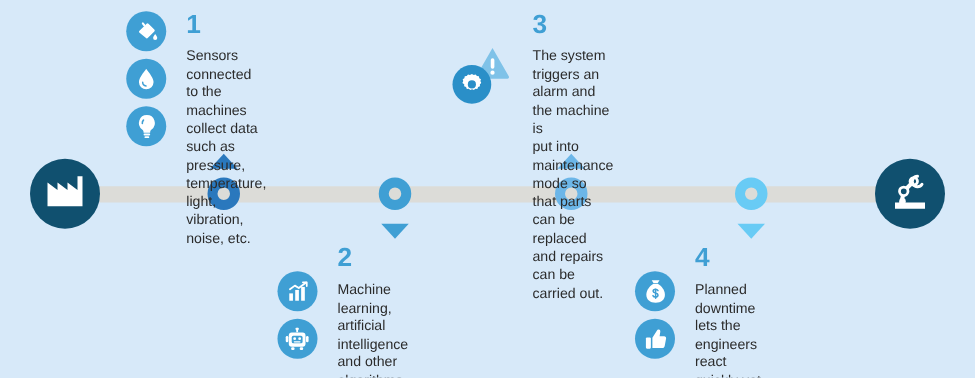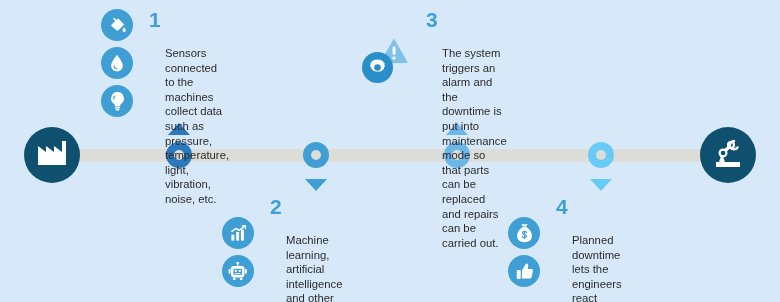--- a/index.html
+++ b/index.html
@@ -91,21 +91,21 @@
     font-size: 21px;
     font-weight: bold;
     line-height: 1;
     margin: 0 0 8px 0;
     letter-spacing: .2px;
   }
   .step-text {
     font-size: 11.3px;
     line-height: 14.6px;
     color: #2b2b2b;
-    margin: 16px;
+    margin: 0;
     white-space: pre-line;
   }
 
   
   .icon-stack {
     position: relative;
     width: 46px;
     height: 46px;
   }
   .icon-stack .warn {
@@ -203,21 +203,21 @@
       </span>
       <span class="gearc icon-circle" style="background:#2a8fc8; width:31px; height:31px;">
         <svg width="19" height="19" viewBox="0 0 24 24" aria-hidden="true">
           <path fill="#ffffff" d="M12 1.6 l1.9.9 1.9-.6 1.3 1.6 2 .2 .4 2 1.7 1.1-.6 1.9.9 1.8-1.4 1.4.1 2-1.9.8-.8 1.9-2-.2-1.5 1.3-1.8-.9-1.8.9-1.5-1.3-2 .2-.8-1.9-1.9-.8.1-2L2.4 10.5l.9-1.8-.6-1.9L4.4 5.7l.4-2 2-.2L8.1 1.9l1.9.6 Z"></path>
           <circle cx="12" cy="12" r="4.1" fill="#2a8fc8"></circle>
         </svg>
       </span>
     </div>
     <div class="step-body" style="left:64px;">
       <div class="step-num" style="color:#3f9fd4;">3</div>
-      <p class="step-text">The system triggers an alarm and the downtime is
+      <p class="step-text">The system triggers an alarm and the machine is
 put into maintenance mode so that parts can be
 replaced and repairs can be carried out.</p>
     </div>
   </div>
 
   <div class="step" style="left:222px; top:196px;">
     <div class="step-icons" style="top:21px;">
       <span class="icon-circle" style="background:#3f9fd4;">
         <svg width="19" height="19" viewBox="0 0 22 22" aria-hidden="true">
           <rect x="2.8" y="12.4" width="3.4" height="6.8" fill="#ffffff"></rect>

